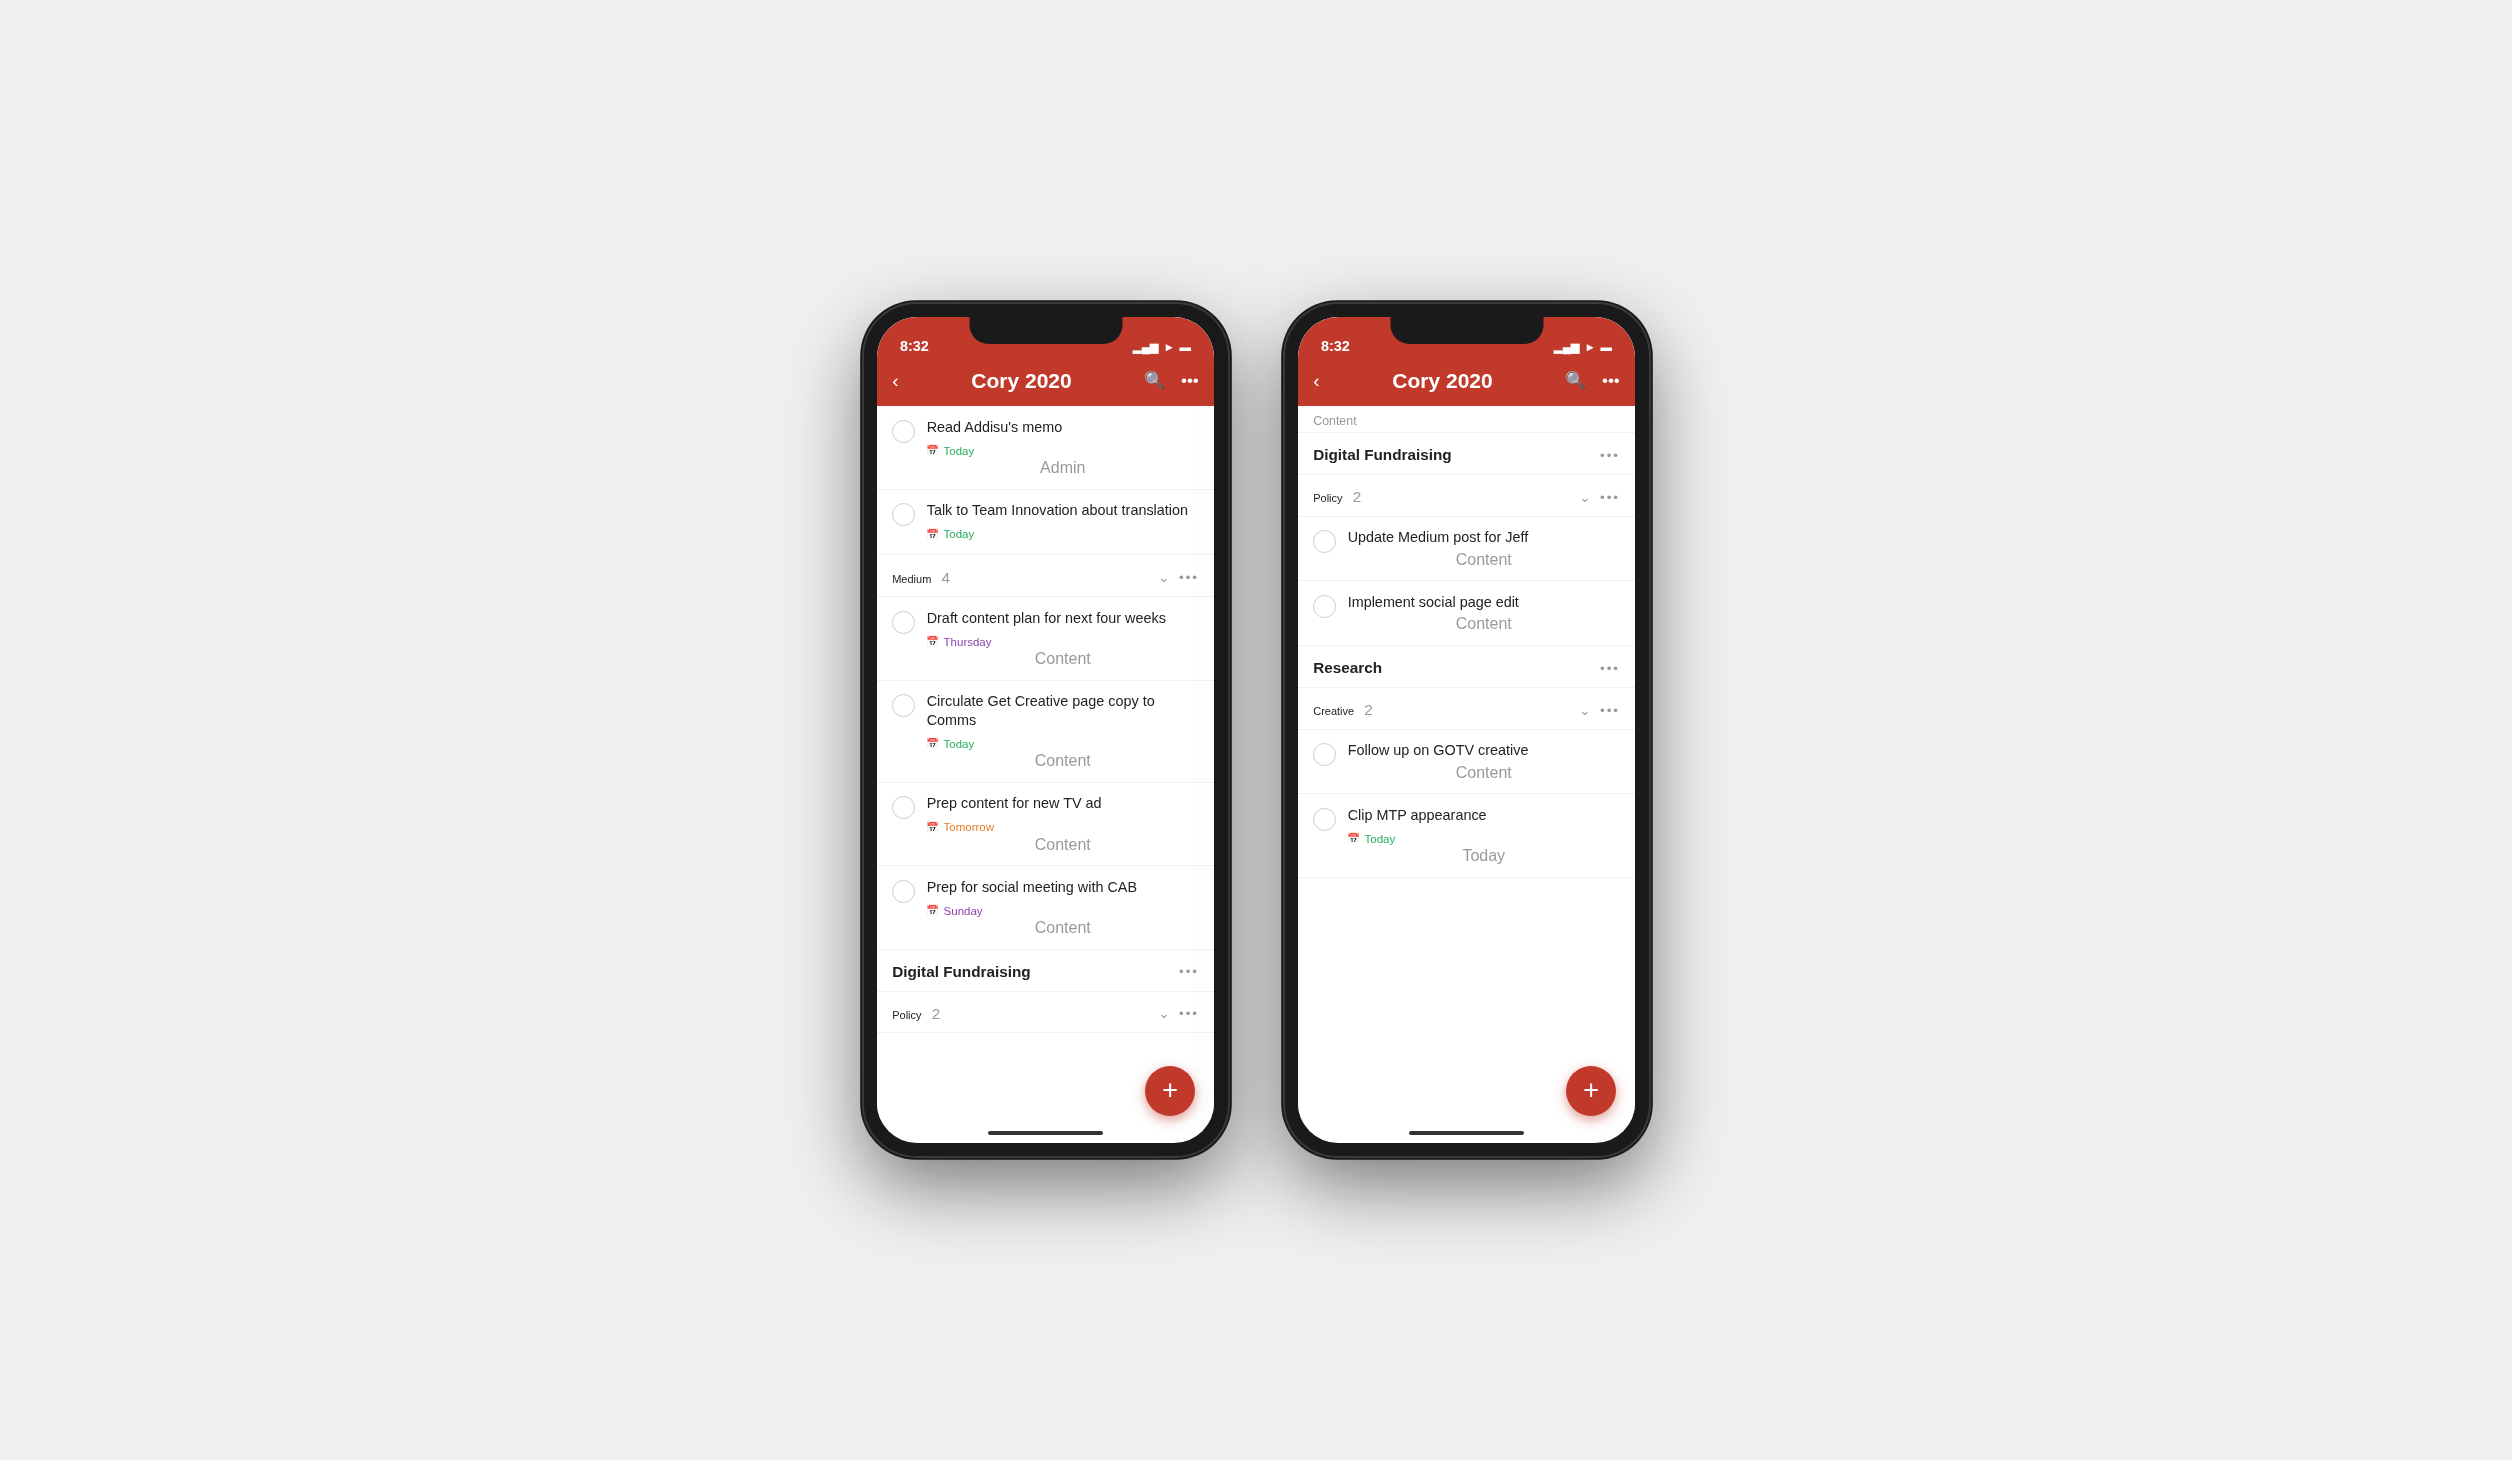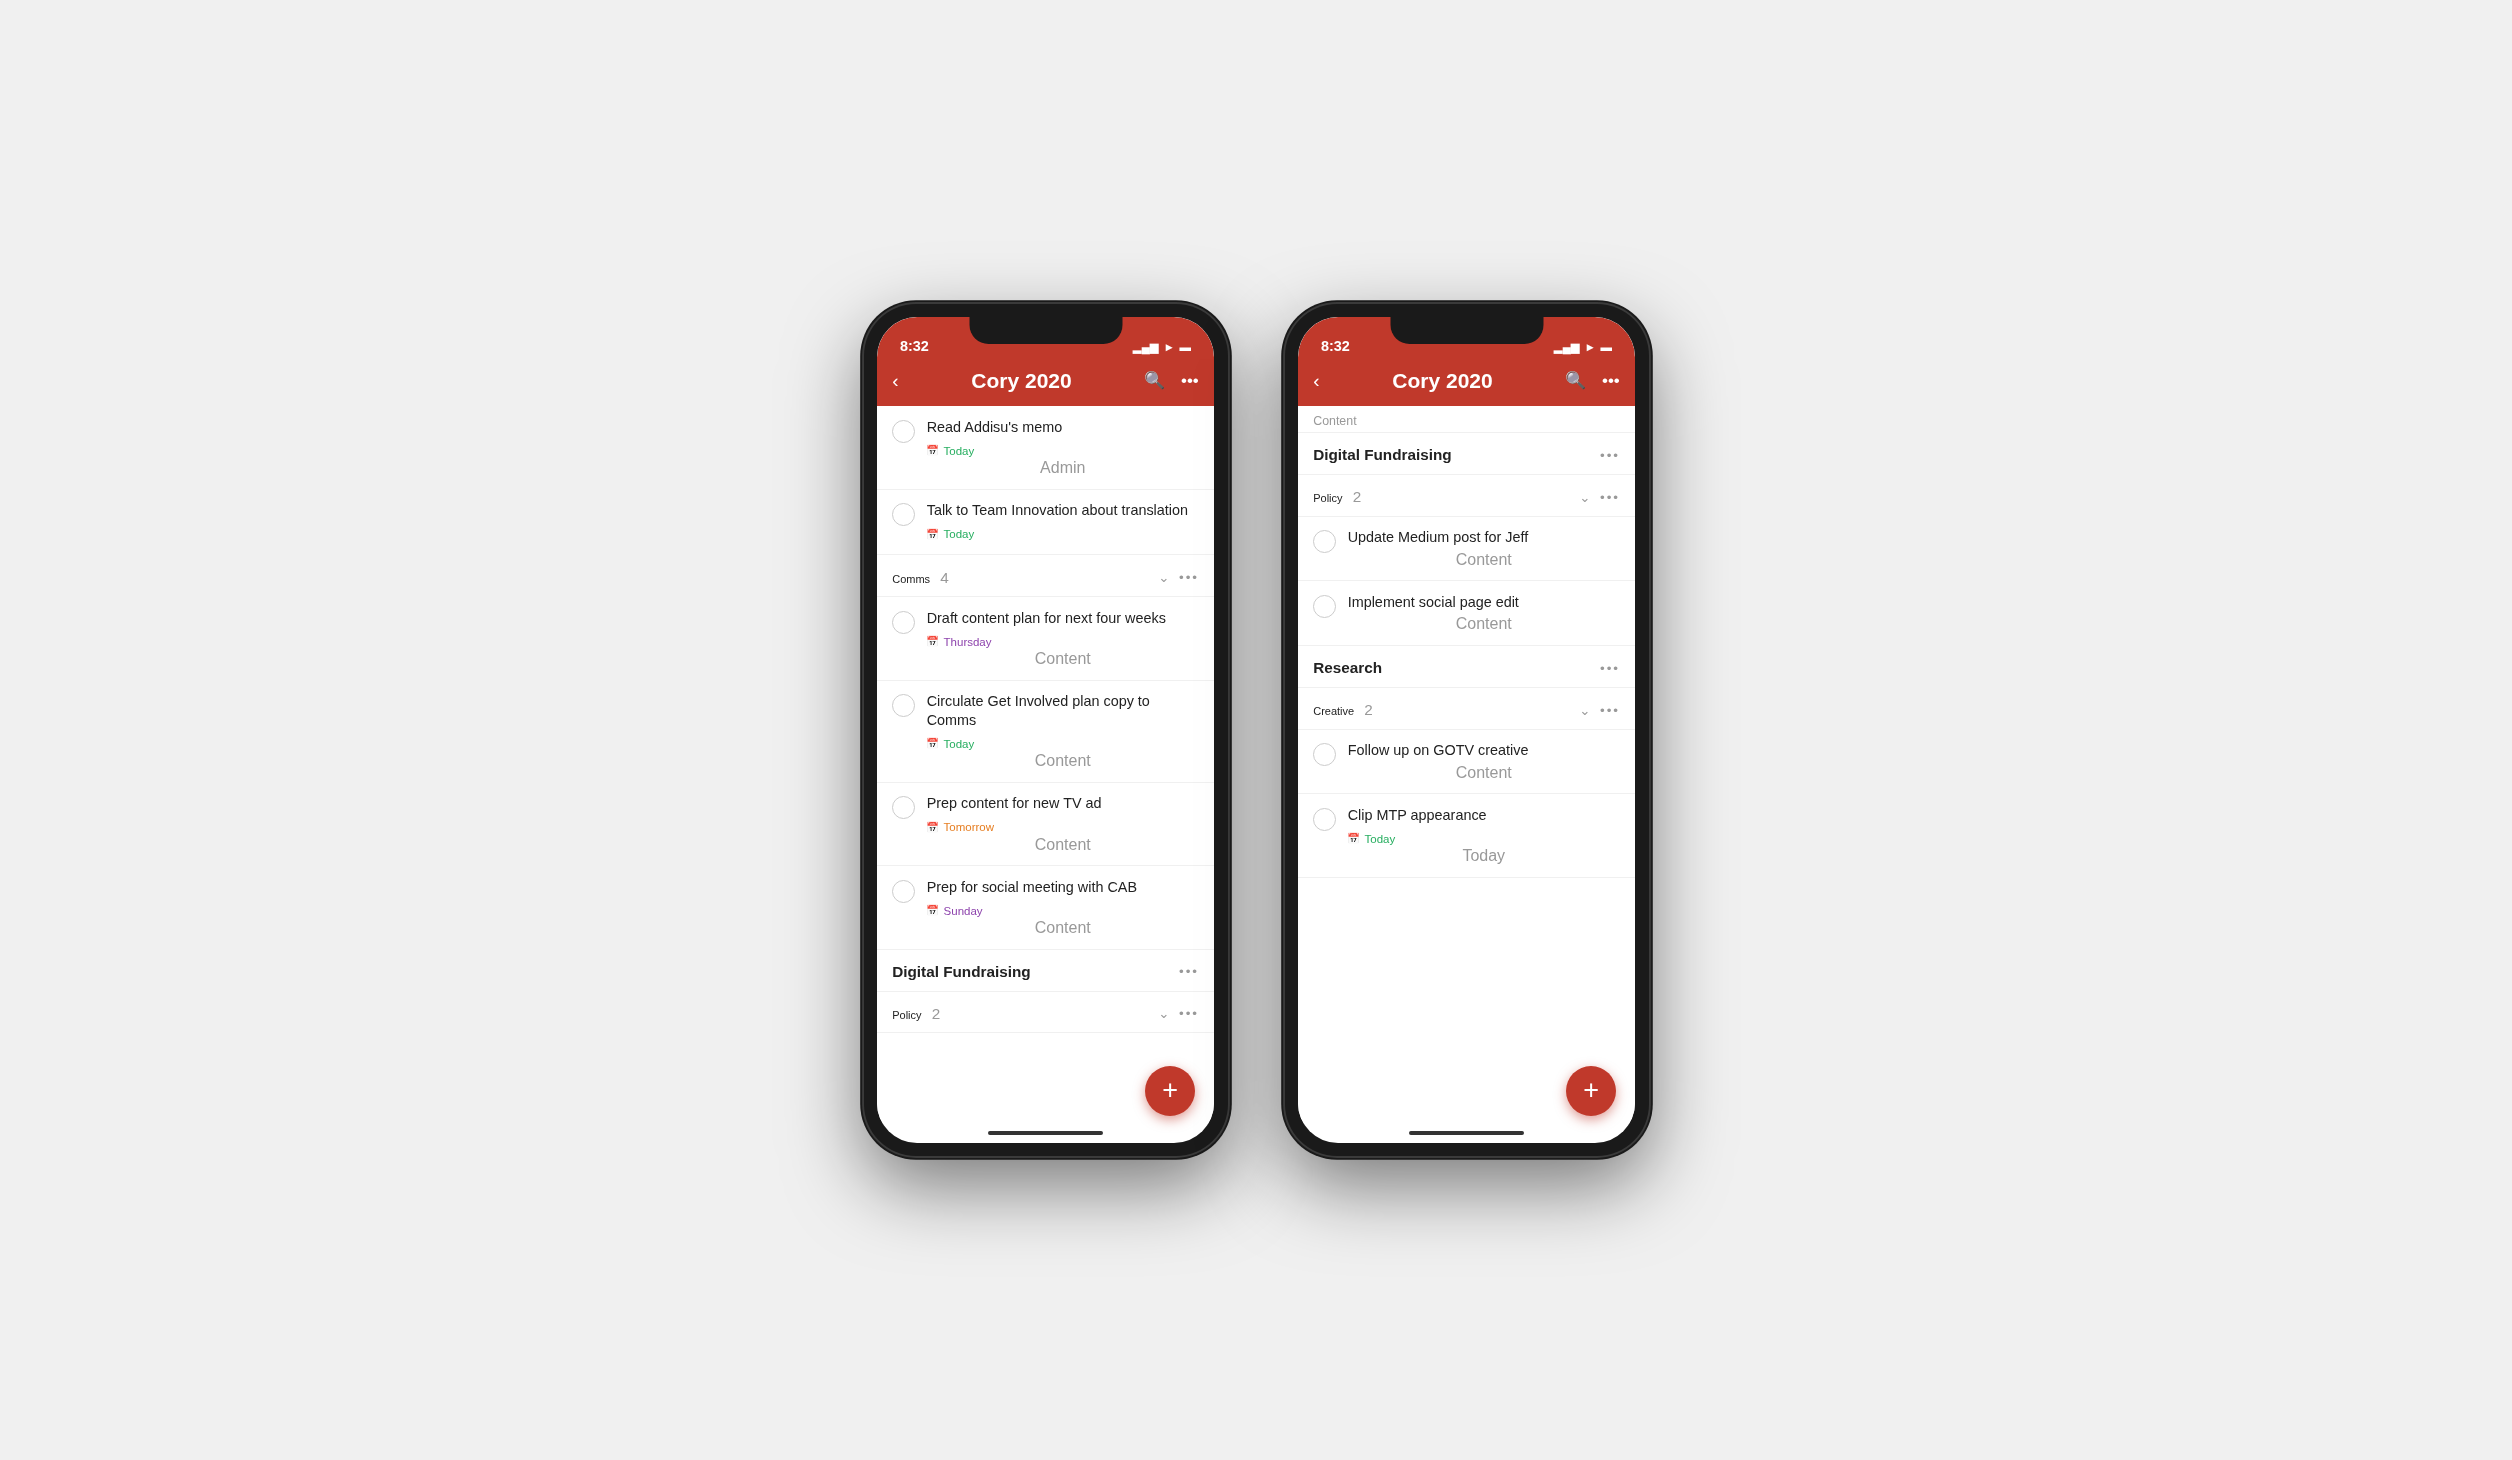--- a/index.html
+++ b/index.html
@@ -322,21 +322,21 @@
           <div class="task-title">Talk to Team Innovation about translation</div>
           <div class="task-date today">
             <span class="date-icon">📅</span>
             <span>Today</span>
           </div>
         </div>
       </div>
 
       <div class="section-header">
         <div>
-          <span class="section-title">Comms</span>
+          <span class="section-title">Medium</span>
           <span class="section-count">4</span>
         </div>
         <div class="section-actions">
           <span class="chevron-icon">⌄</span>
           <span class="more-icon">•••</span>
         </div>
       </div>
 
       <div class="task-item">
         <div class="task-checkbox"></div>
@@ -346,21 +346,21 @@
             <span class="date-icon">📅</span>
             <span>Thursday</span>
           </div>
           <div class="task-tag">Content</div>
         </div>
       </div>
 
       <div class="task-item">
         <div class="task-checkbox"></div>
         <div class="task-content">
-          <div class="task-title">Circulate Get Involved plan copy to Comms</div>
+          <div class="task-title">Circulate Get Creative page copy to Comms</div>
           <div class="task-date today">
             <span class="date-icon">📅</span>
             <span>Today</span>
           </div>
           <div class="task-tag">Content</div>
         </div>
       </div>
 
       <div class="task-item">
         <div class="task-checkbox"></div>

